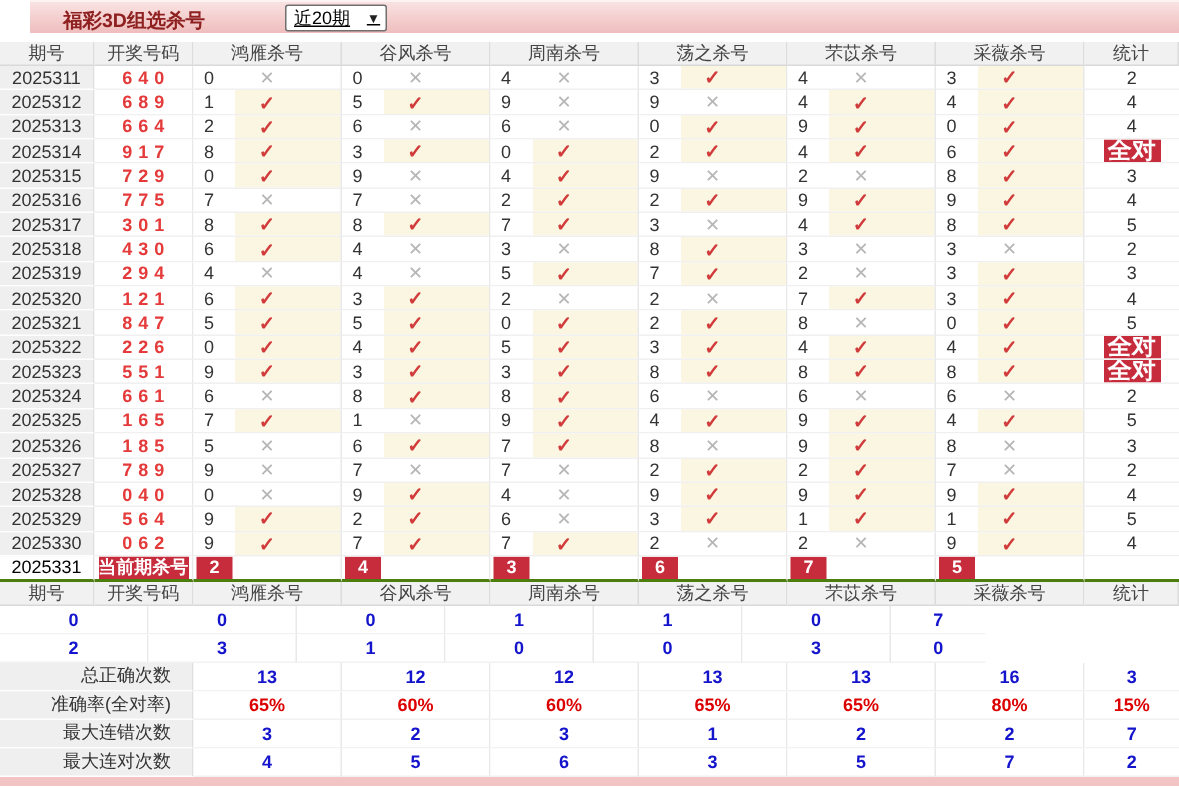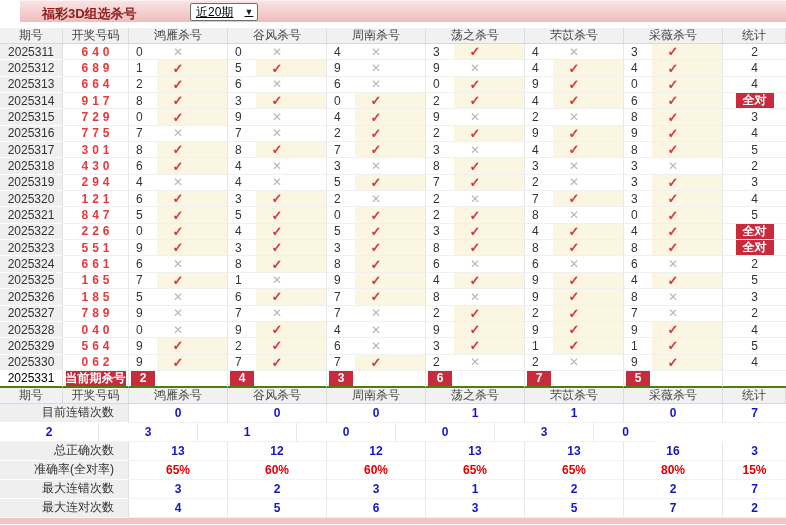--- a/index.html
+++ b/index.html
@@ -40,21 +40,21 @@
   .kmark.yes{color:var(--check);font-size:13px;font-weight:bold;}
   .kmark.no{color:var(--cross);font-size:12px;}
   .cell.stat{color:#333;}
 
   .badge{display:inline-block;background:var(--accent-red);color:#fff;font-weight:bold;font-size:12px;height:15px;line-height:15px;text-align:center;}
   .row-current{height:17px;}
   .row-current .cell{display:flex;align-items:center;font-size:12px;border-bottom:2px solid #4d7c0f;background:#fff;}
   .row-current .period{justify-content:center;}
   .badge-label{width:60px;margin:0 auto;font-size:12px;}
   .badge-num{width:24px;margin-left:2px;}
-  .badge-allok{width:38px;margin:0 auto;font-size:12px;}
+  .badge-allok{width:38px;margin:0 auto;font-size:16px;}
 
   .row-sum{height:19px;}
   .row-sum .cell{display:flex;align-items:center;justify-content:center;font-size:12px;font-weight:bold;color:var(--sum-blue);border-bottom:1px solid #F2F2F2;background:#fff;}
   .row-sum .sum-label{background:#EFEFEF;border-bottom:1px solid #FFFFFF;border-right:1px solid #E0E0E0;color:#333;font-weight:normal;justify-content:flex-end;padding-right:14px;}
   .row-sum.hl .cell:not(.sum-label){color:var(--sum-red);}
 
   .bottomstrip{height:6px;background:#F2C4C4;margin-top:0;}
 </style>
 </head>
 <body>
@@ -699,21 +699,20 @@
       <div class="cell c-kill">鸿雁杀号</div>
       <div class="cell c-kill">谷风杀号</div>
       <div class="cell c-kill">周南杀号</div>
       <div class="cell c-kill">荡之杀号</div>
       <div class="cell c-kill">芣苡杀号</div>
       <div class="cell c-kill">采薇杀号</div>
       <div class="cell c-stat">统计</div>
     </div>
   <div id="summary-rows">
       <div class="trow row-sum">
-        <div class="cell c-label sum-label">目前连错次数</div>
         <div class="cell c-kill">0</div>
         <div class="cell c-kill">0</div>
         <div class="cell c-kill">0</div>
         <div class="cell c-kill">1</div>
         <div class="cell c-kill">1</div>
         <div class="cell c-kill">0</div>
         <div class="cell c-stat">7</div>
       </div>
       <div class="trow row-sum">
         <div class="cell c-kill">2</div>

